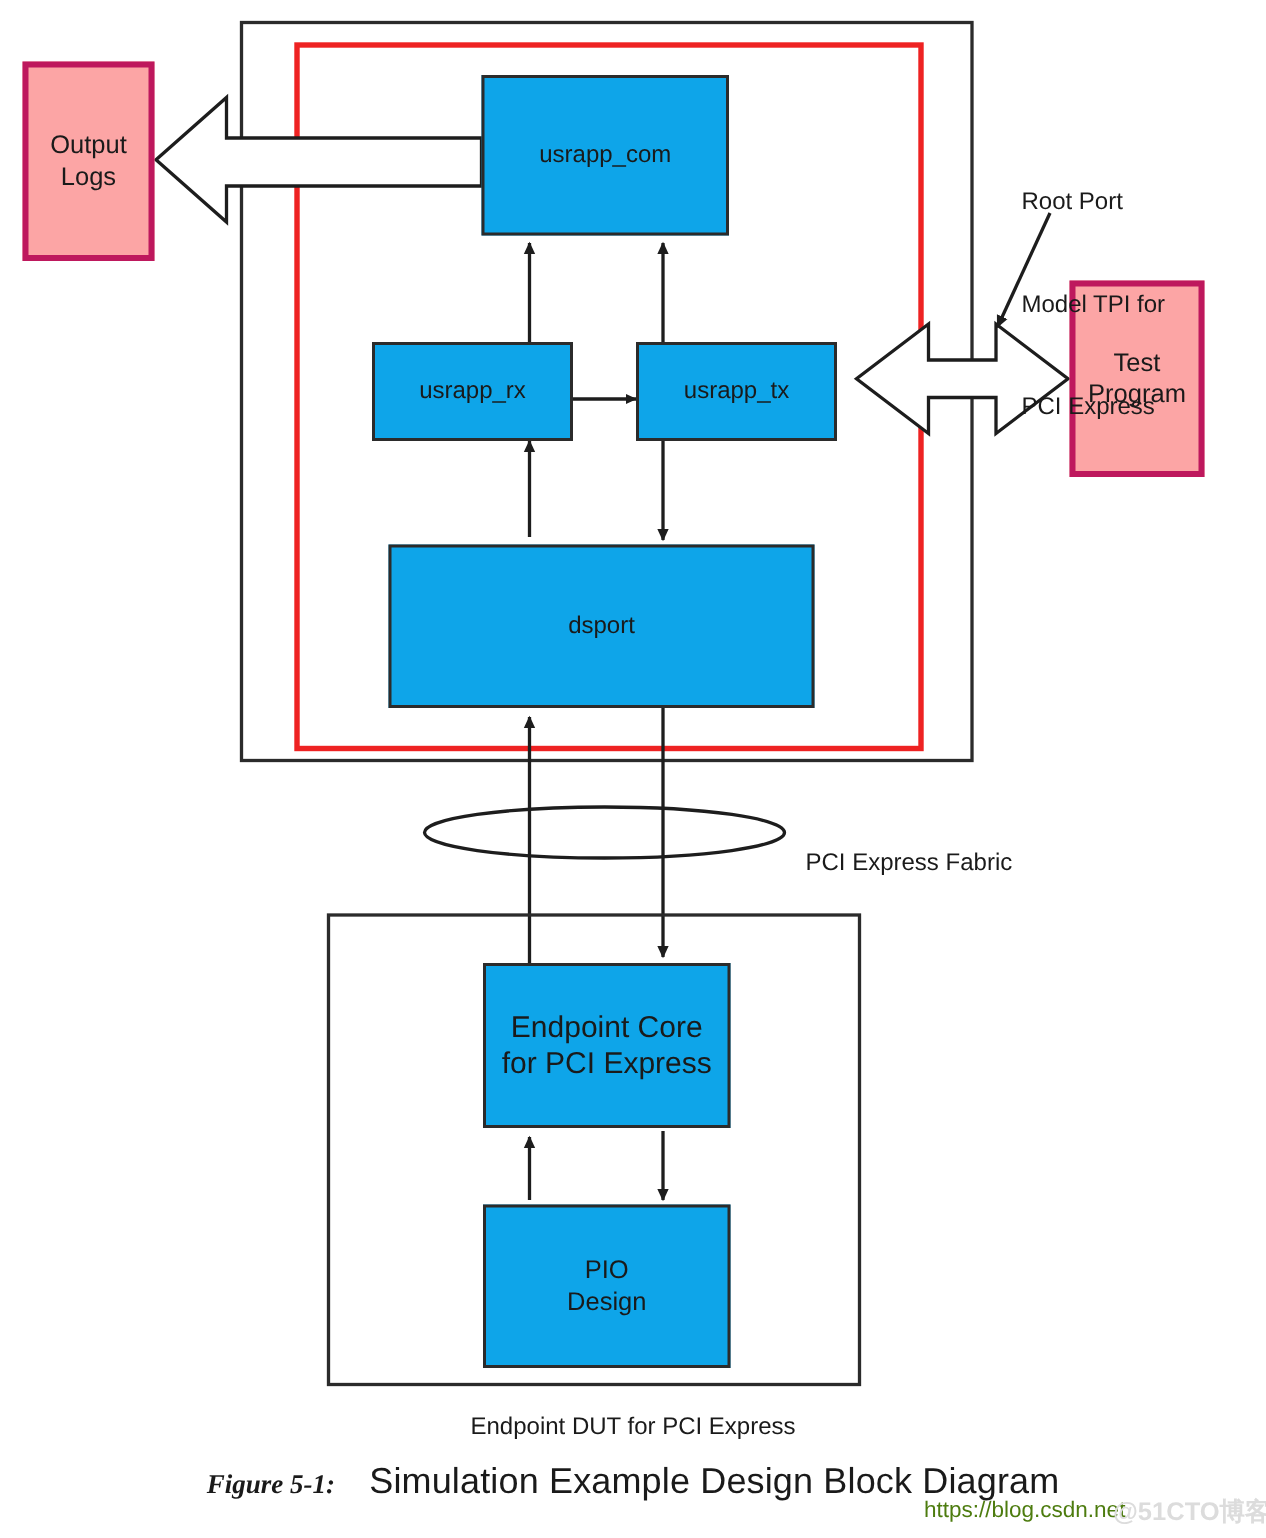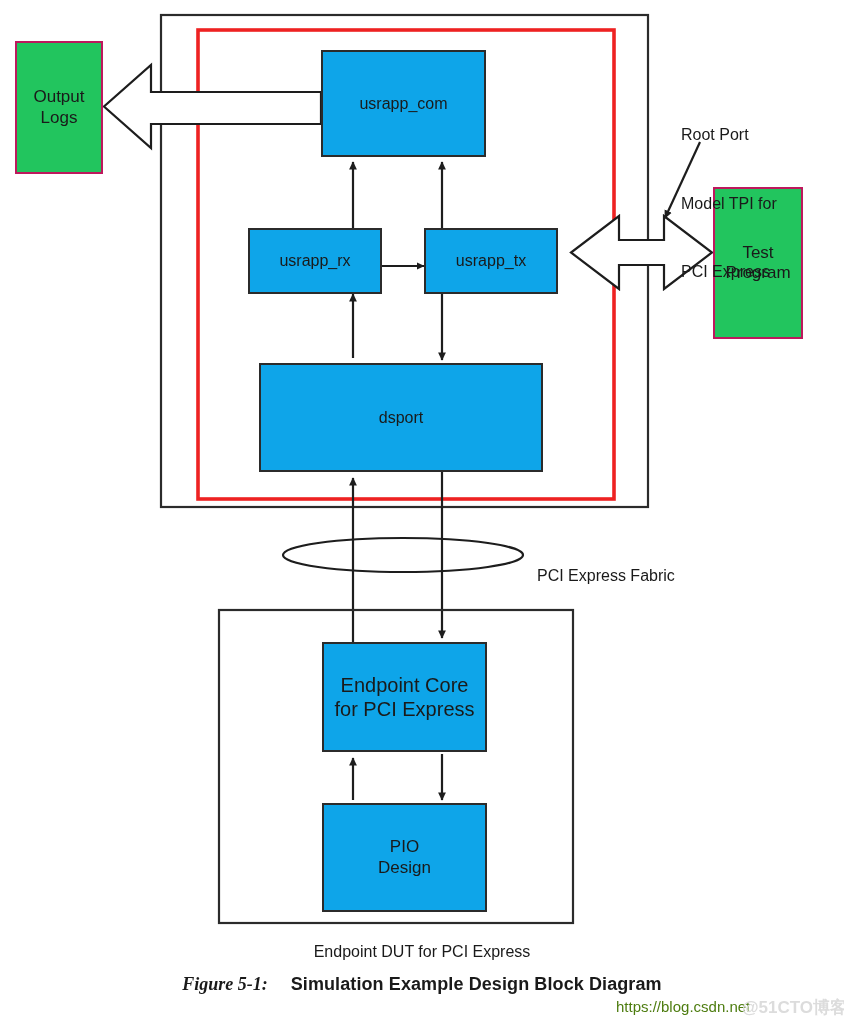--- a/index.html
+++ b/index.html
@@ -8,27 +8,27 @@
     font-family:"Liberation Sans",sans-serif;color:#1a1a1a;
   }
   #stage{position:absolute;left:0;top:0;width:844px;height:1025px;}
   svg.layer{position:absolute;left:0;top:0;width:844px;height:1025px;}
   .nodebox{
     position:absolute;box-sizing:border-box;
     display:flex;align-items:center;justify-content:center;text-align:center;
     line-height:1.2;
   }
   .filled{background:#0ea5e9;border:2px solid #2b2b2b;}
-  .hollowbox{background:#22c55e;border:2px solid #be185d;}
+  .hollowbox{background:#fca5a5;border:4px solid #be185d;}
   .lbl{position:absolute;white-space:pre;}
   .caption-wrap{
     position:absolute;left:0;width:844px;text-align:center;
   }
   .fig-num{font-family:"Liberation Serif",serif;font-style:italic;font-weight:bold;font-size:18px;}
-  .fig-title{font-weight:bold;font-size:18px;letter-spacing:.1px;}
+  .fig-title{font-weight:normal;font-size:24px;letter-spacing:.1px;}
   .watermark{
     position:absolute;color:#4d7c0f;font-size:15px;white-space:pre;
     font-family:"Liberation Sans",sans-serif;
   }
   .watermark.cn{color:#dcdcdc;font-weight:bold;font-size:17px;}
 </style>
 </head>
 <body>
 
 <div id="stage">
@@ -93,21 +93,21 @@
   </div>
 
   <div class="nodebox filled" style="left:424px;top:228px;width:134px;height:66px;font-size:16px;">
     <span>usrapp_tx</span>
   </div>
 
   <div class="nodebox filled" style="left:259px;top:363px;width:284px;height:109px;font-size:16px;">
     <span>dsport</span>
   </div>
 
-  <div class="nodebox hollowbox" style="left:713px;top:187px;width:90px;height:152px;font-size:17px;">
+  <div class="nodebox hollowbox" style="left:713px;top:187px;width:90px;height:131px;font-size:17px;">
     <div>
       <div>Test</div>
       <div>Program</div>
     </div>
   </div>
 
   <div class="nodebox filled" style="left:322px;top:642px;width:165px;height:110px;font-size:20px;">
     <div>
       <div>Endpoint Core</div>
       <div>for PCI Express</div>

